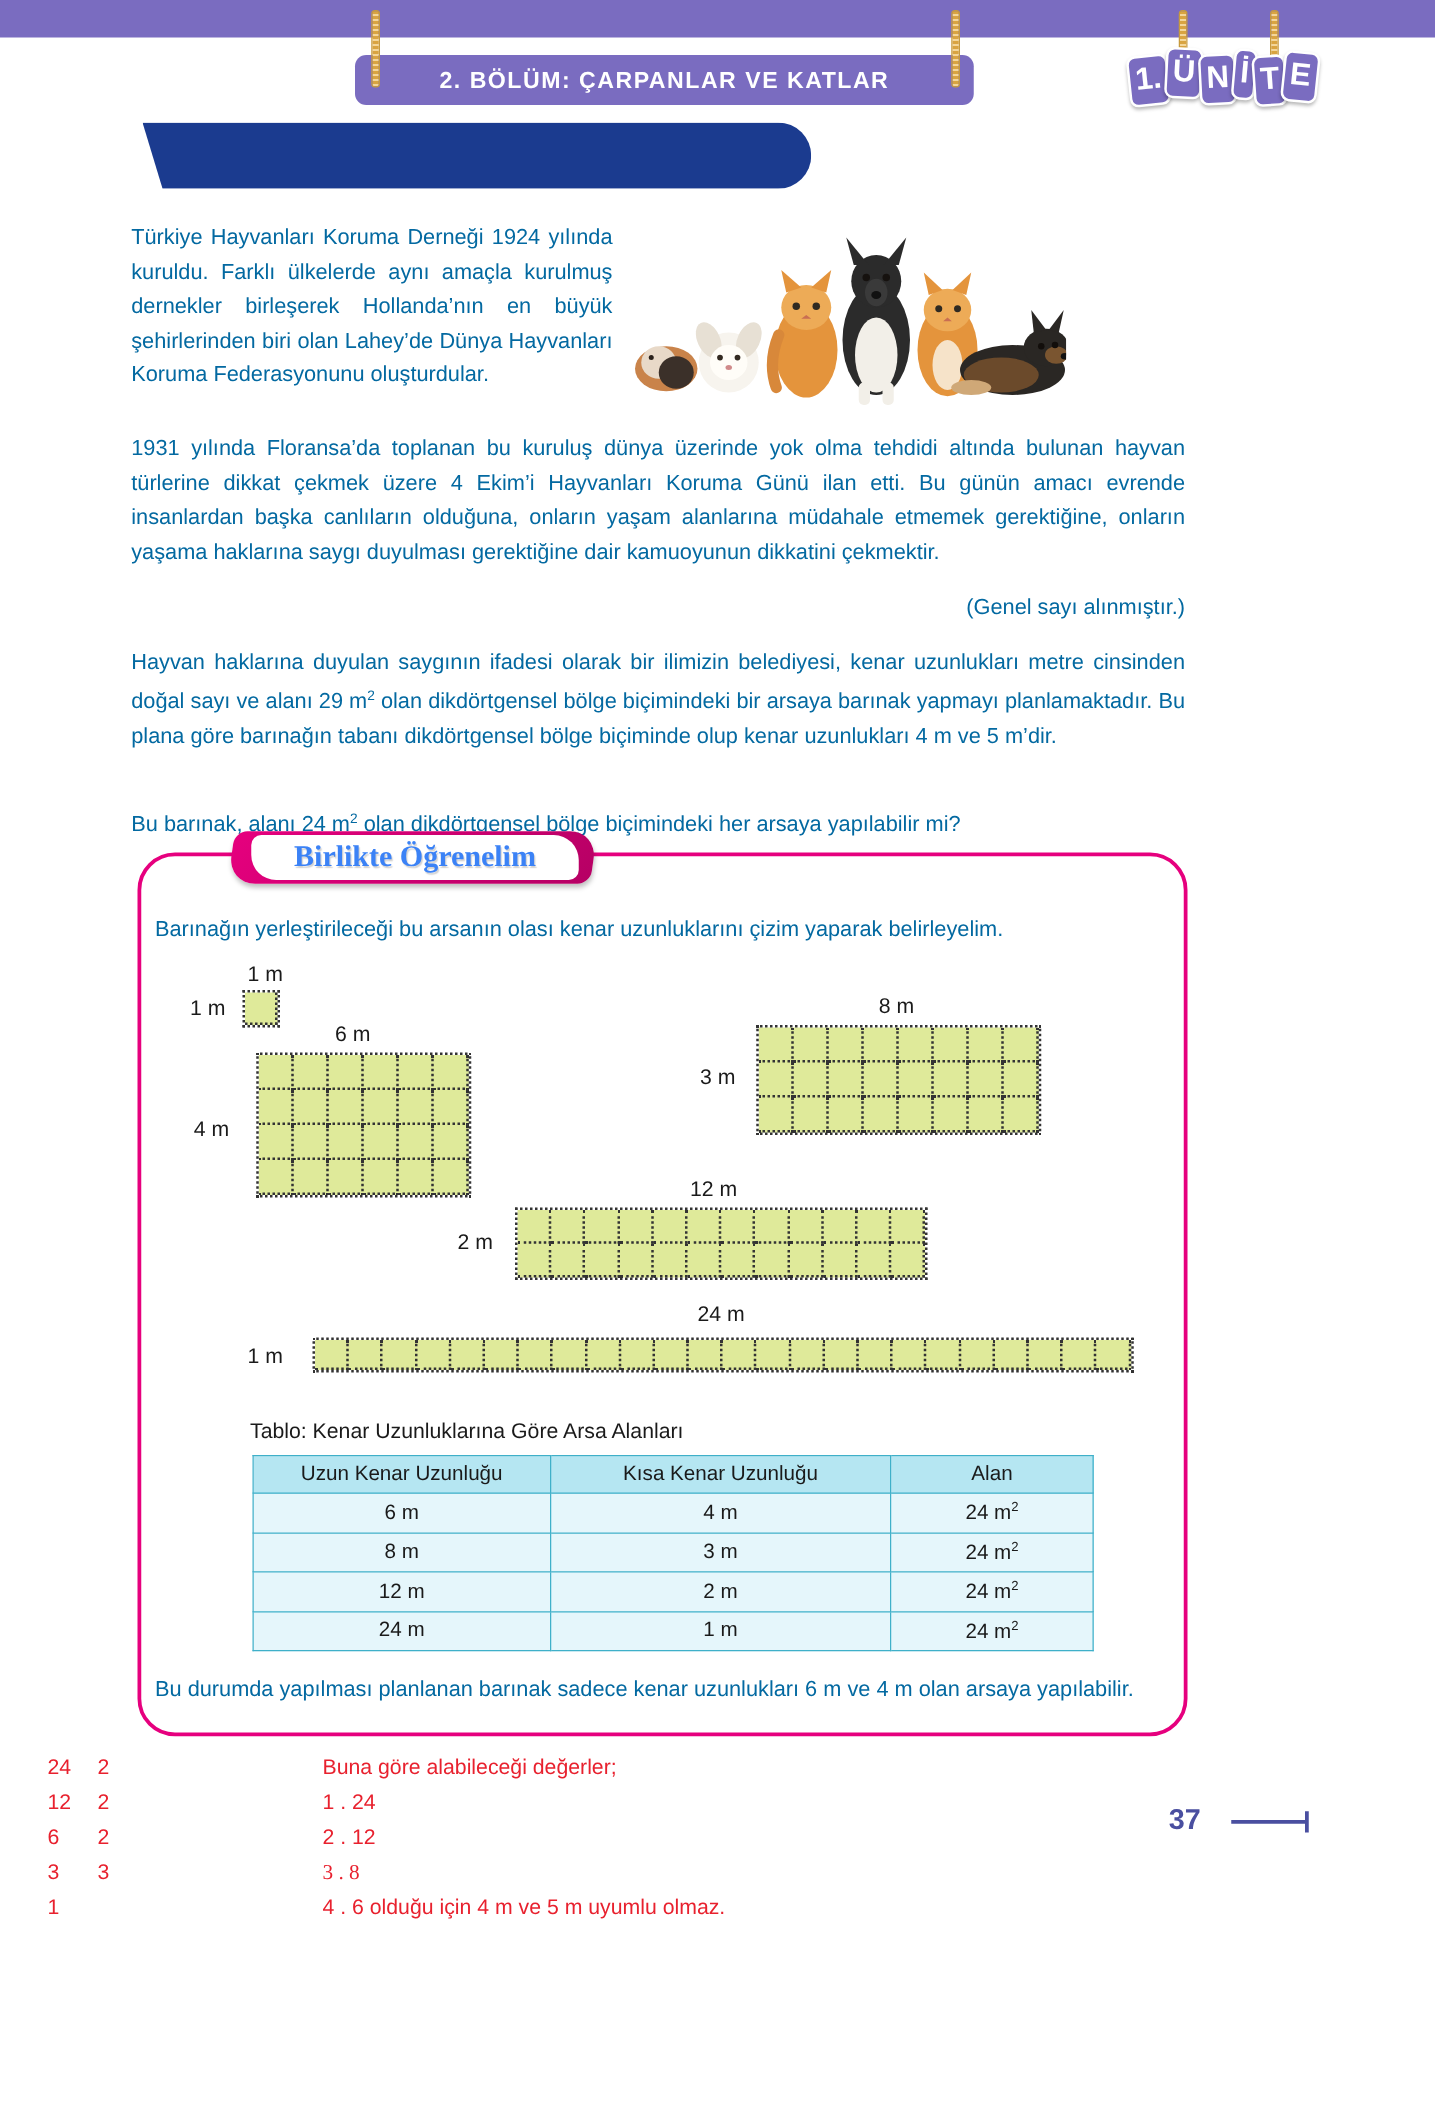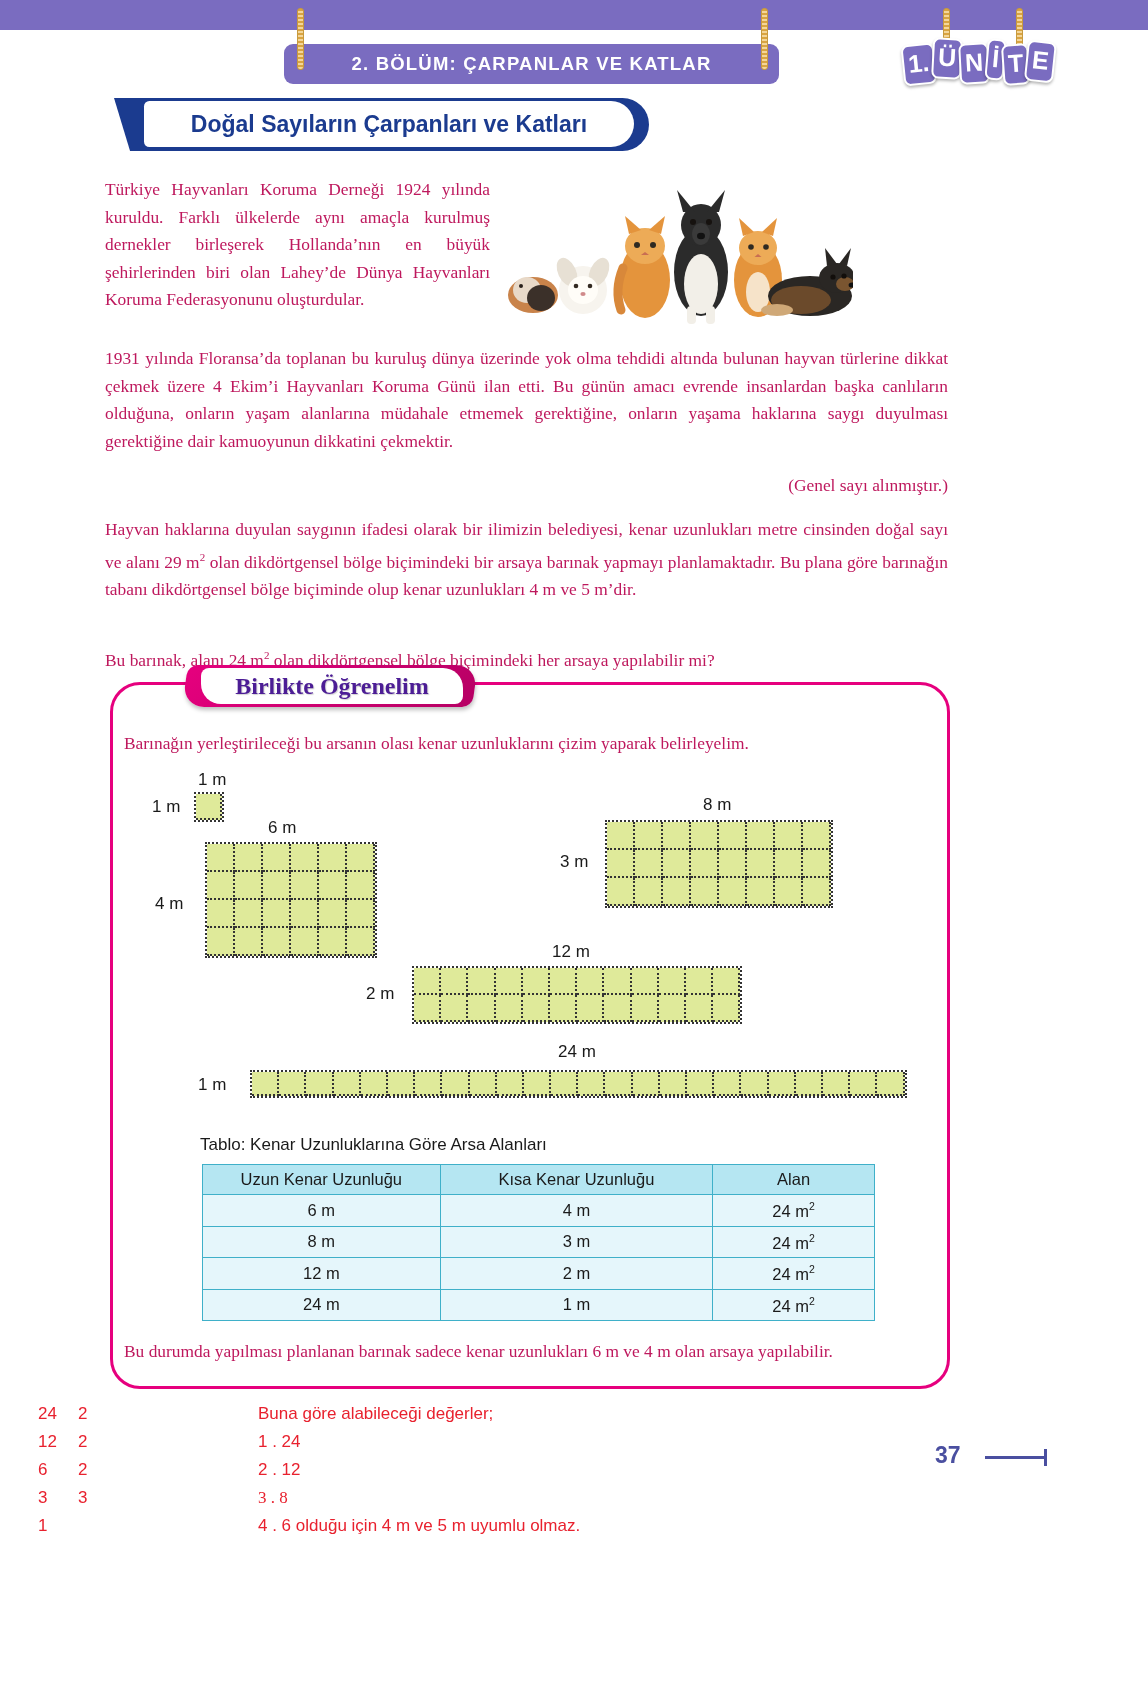--- a/index.html
+++ b/index.html
@@ -101,23 +101,22 @@
     color: #1b3b8f;
     font-size: 23px;
     font-weight: bold;
   }
 
   
   .para {
     position: absolute;
     font-size: 17.4px;
     line-height: 27.5px;
-    color: #be185d;
+    color: #0369a1;
     text-align: justify;
-    font-family: Liberation Serif, serif;
   }
   .para.nojust { text-align: left; }
   .para sup { font-size: 11px; vertical-align: super; }
 
   
   #animal-photo {
     position: absolute;
     left: 505px; top: 172px;
     width: 348px; height: 155px;
     overflow: hidden;
@@ -147,21 +146,21 @@
   #learn-tab-inner {
     position: absolute;
     left: 16px; top: 3px;
     width: 262px; height: 36px;
     background: #ffffff;
     border-radius: 8px 20px 8px 20px;
     display: flex; align-items: center; justify-content: center;
   }
   #learn-tab-text {
     font-family: "Liberation Serif", serif;
-    color: #4c1d95;
+    color: #3b82f6;
     font-size: 24px;
     font-weight: bold;
     text-shadow: 1px 1px 1px rgba(0,0,0,.18);
   }
 
   
   .grid-fig { position: absolute; }
   .gridbox {
     display: grid;
     background: #dfea9a;
@@ -253,23 +252,20 @@
   <span class="unit-letter ul-1">1.</span>
   <span class="unit-letter ul-2">Ü</span>
   <span class="unit-letter ul-3">N</span>
   <span class="unit-letter ul-4">İ</span>
   <span class="unit-letter ul-5">T</span>
   <span class="unit-letter ul-6">E</span>
 </div>
 
 <div id="section-ribbon">
   <div id="ribbon-shape"></div>
-  <div id="ribbon-inner">
-    <span id="ribbon-text">Doğal Sayıların Çarpanları ve Katları</span>
-  </div>
 </div>
 
 <div id="animal-photo">
   <svg width="348" height="155" viewBox="0 0 348 155">
 
     <ellipse cx="28" cy="123" rx="25" ry="18" fill="#c9834a"></ellipse>
     <ellipse cx="22" cy="118" rx="14" ry="13" fill="#e8d9c8"></ellipse>
     <ellipse cx="36" cy="126" rx="14" ry="13" fill="#3b3029"></ellipse>
     <circle cx="16" cy="114" r="2" fill="#2a211b"></circle>
 

